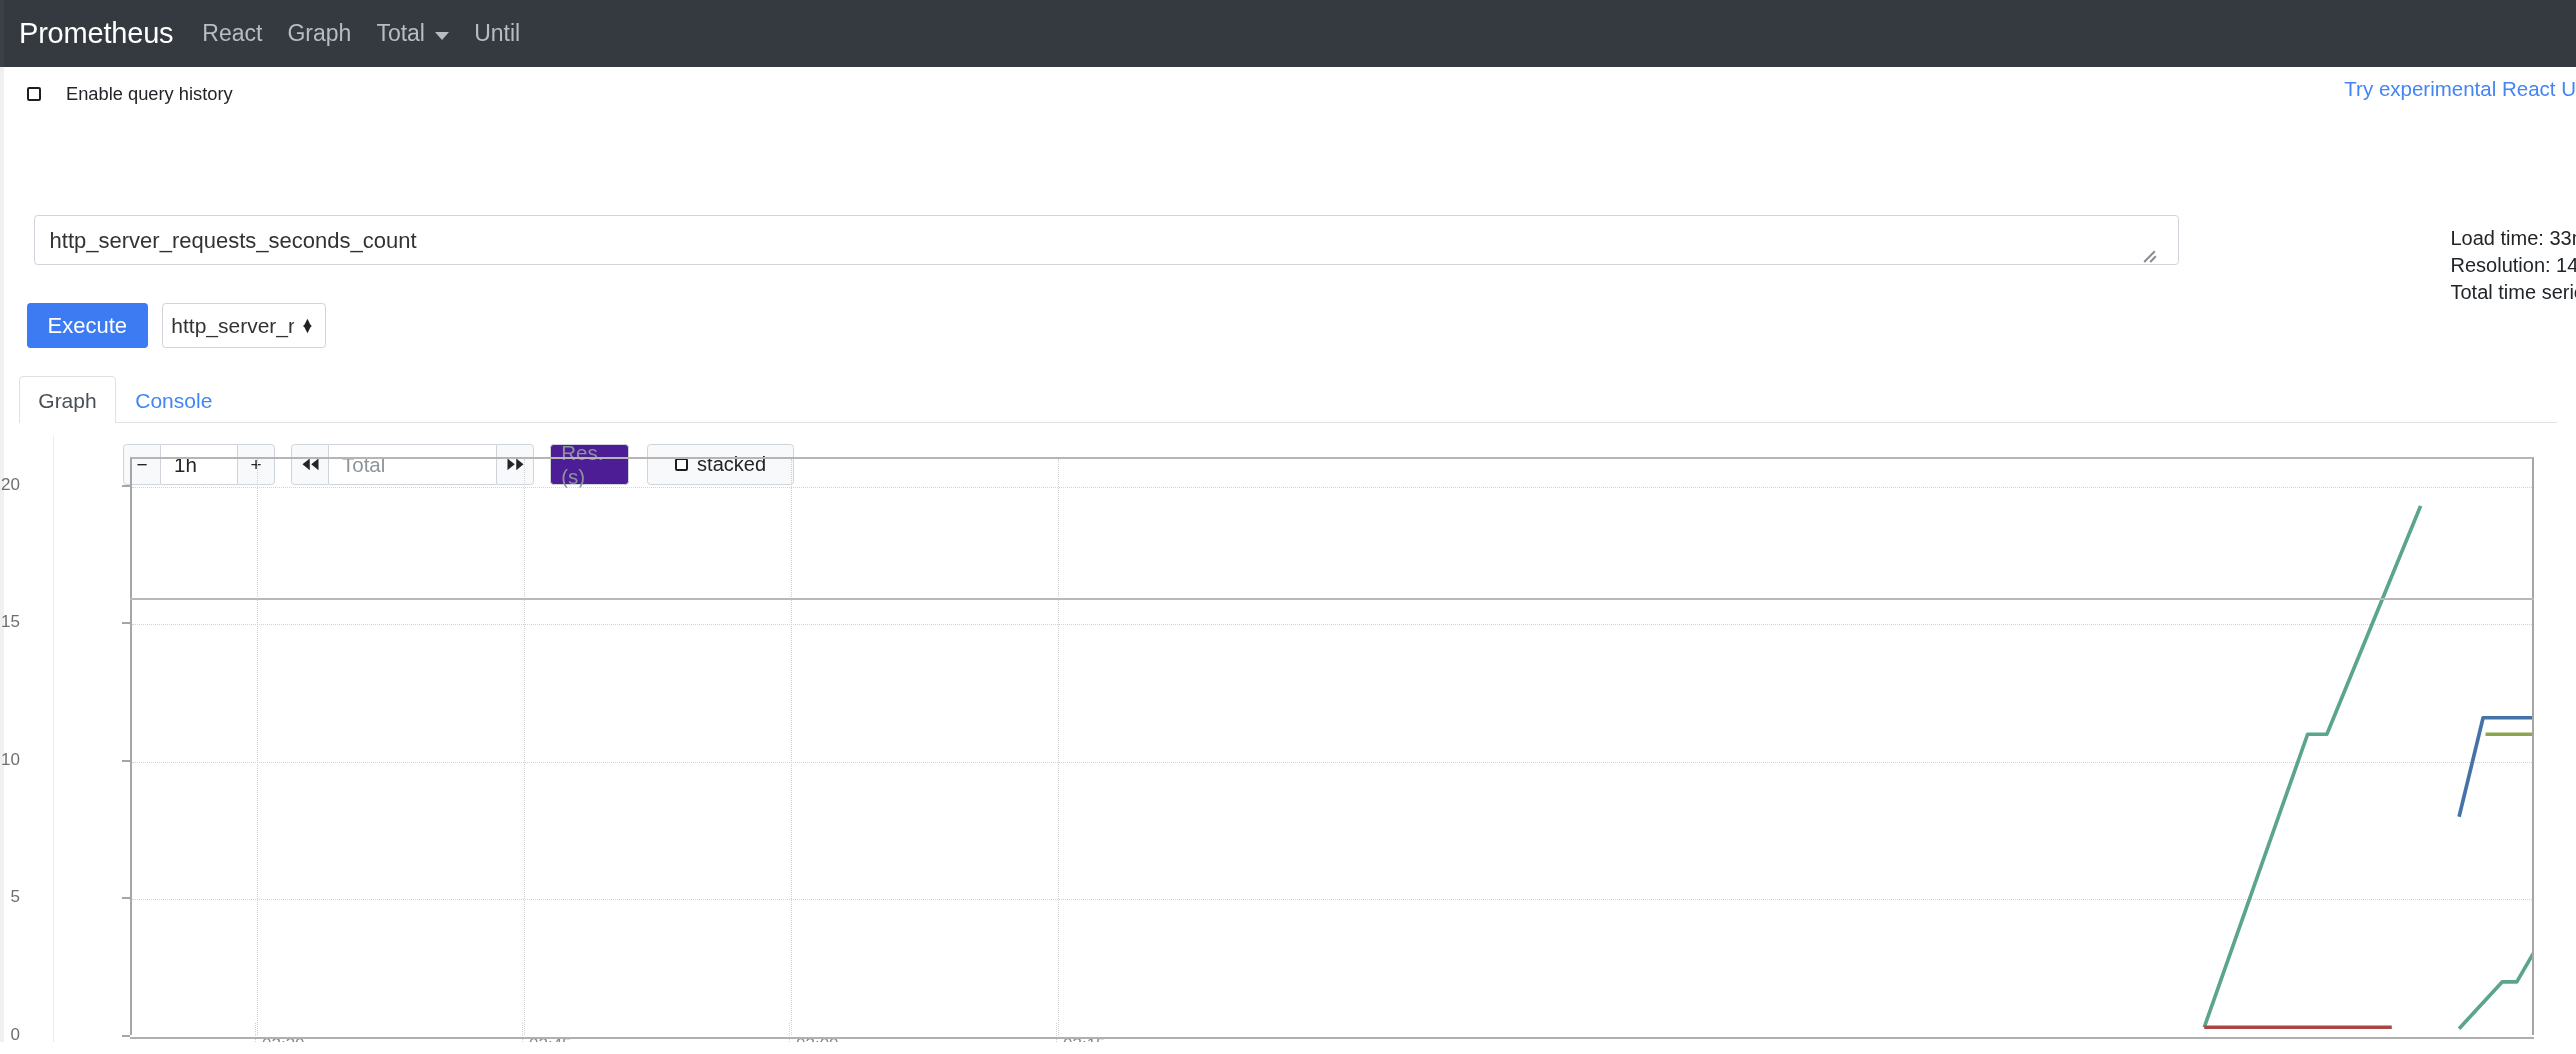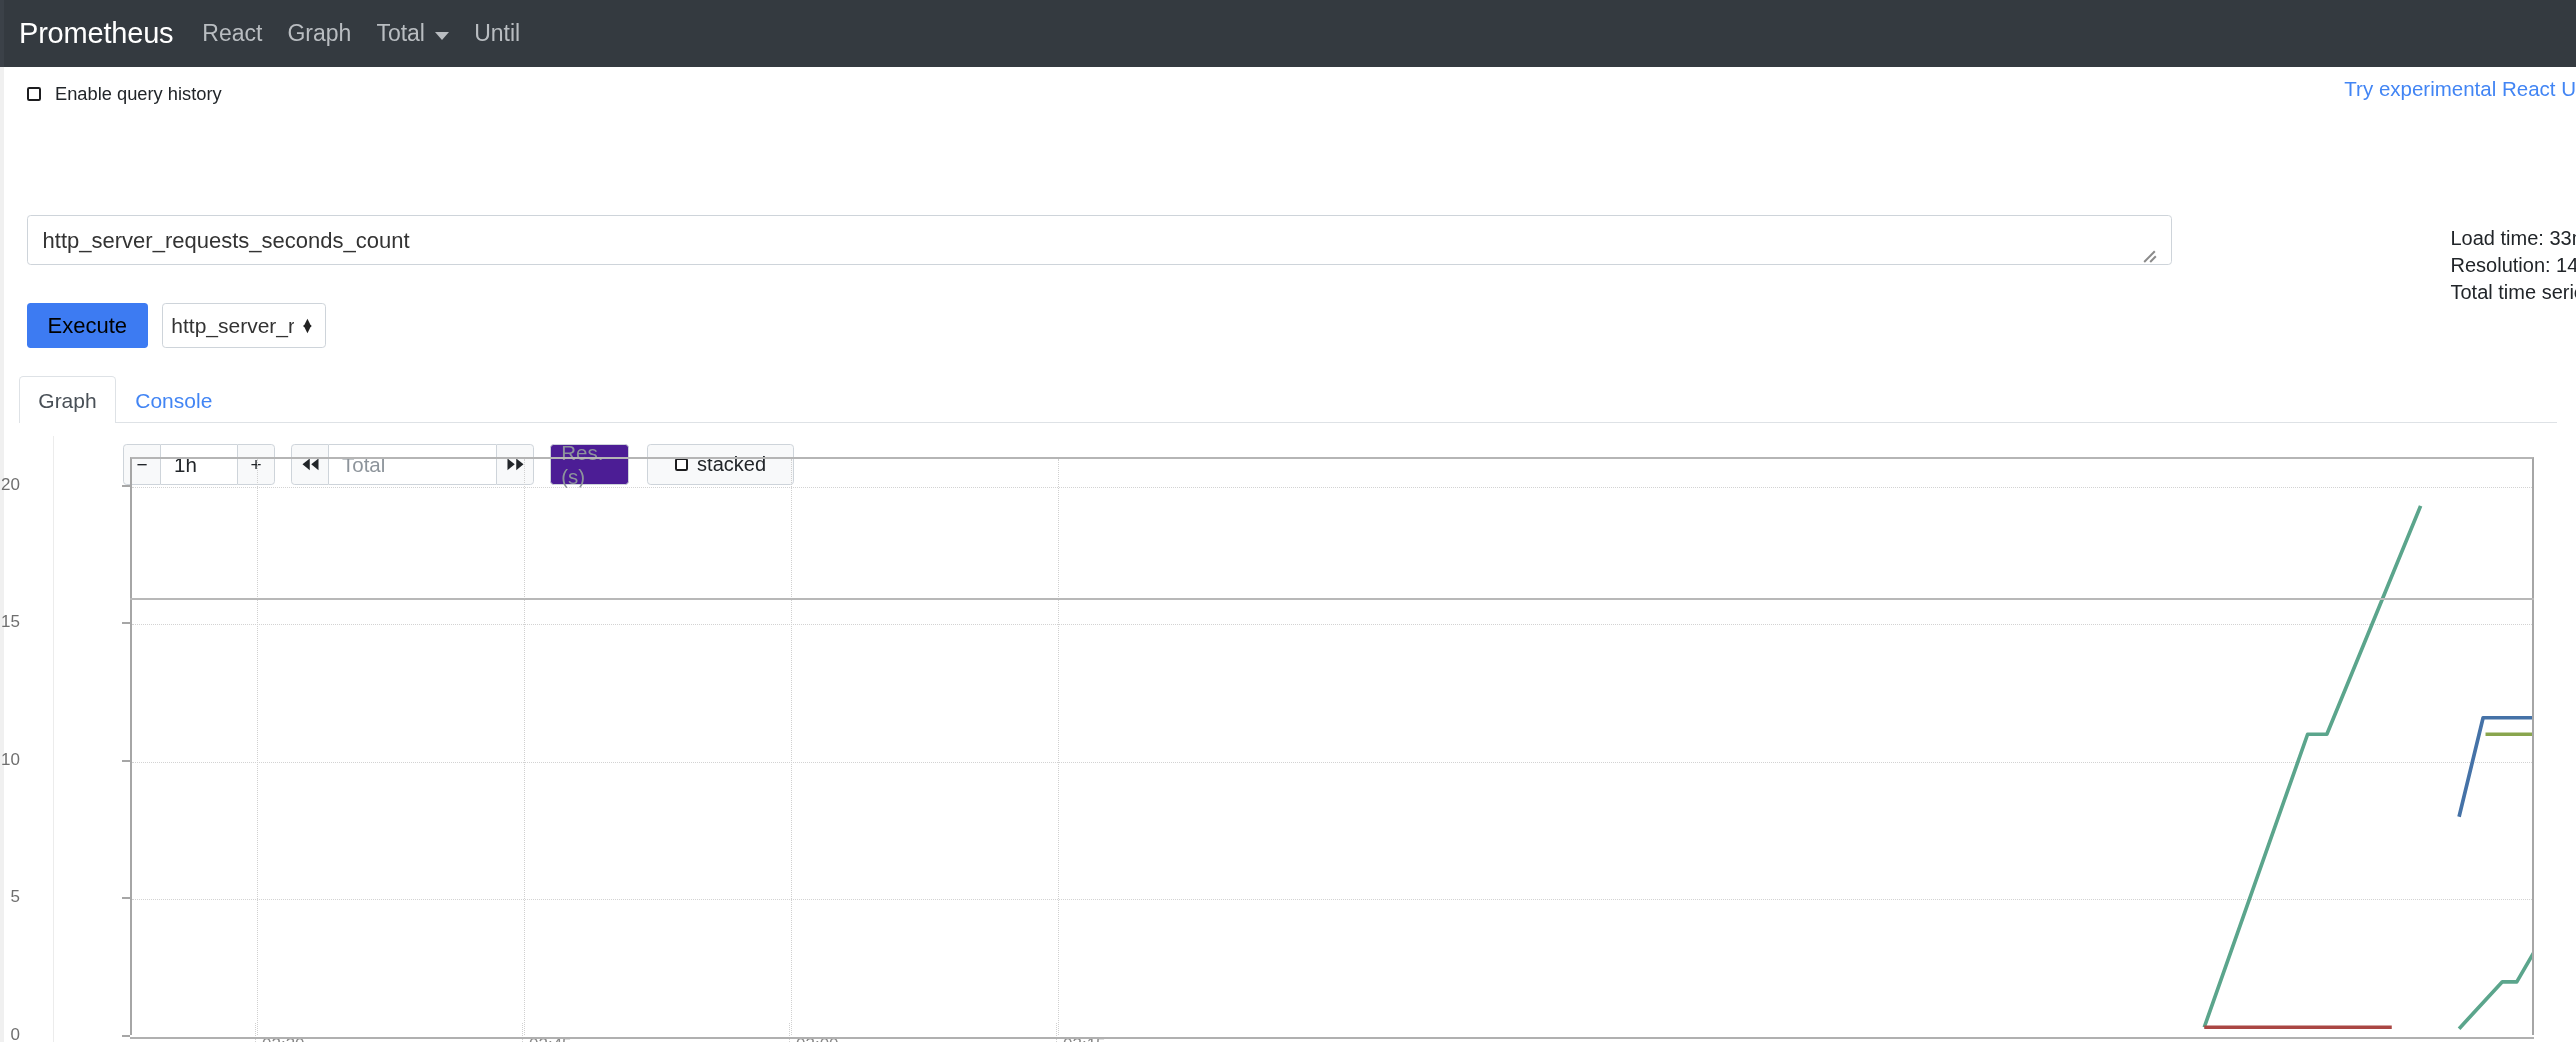--- a/index.html
+++ b/index.html
@@ -76,37 +76,37 @@
     border: 2.2px solid #1d1d1f;
     border-radius: 2.2px;
     box-sizing: border-box;
     background: #fff;
     display: inline-block;
     cursor: pointer;
   }
   #history-label {
     font-size: 18.3px;
     color: #212529;
-    margin-left: 14px;
+    margin-left: 25px;
     white-space: nowrap;
   }
   #react-link {
     position: absolute;
     right: -19px;
     top: 10.2px;
     color: #4285f4;
     font-size: 20.5px;
     white-space: nowrap;
     cursor: pointer;
   }
 
   
   #query-area {
     position: absolute;
-    left: 27px;
+    left: 34px;
     top: 148px;
     width: 2145px;
     height: 50px;
     border: 1.5px solid #ced4da;
     border-radius: 3.7px;
     background: #fff;
     box-sizing: border-box;
     font-size: 22px;
     color: #333;
     padding: 10.2px 14.6px;
@@ -145,21 +145,21 @@
   
   #exec-row {
     position: absolute;
     left: 27px;
     top: 236px;
     display: flex;
     align-items: stretch;
   }
   #execute-btn {
     background: #3d7bf2;
-    color: #000000;
+    color: #ffffff;
     border: none;
     border-radius: 3.7px;
     font-size: 22px;
     font-family: "Liberation Sans", sans-serif;
     padding: 0 20.5px;
     height: 45px;
     cursor: pointer;
   }
   #metric-select {
     margin-left: 14px;

